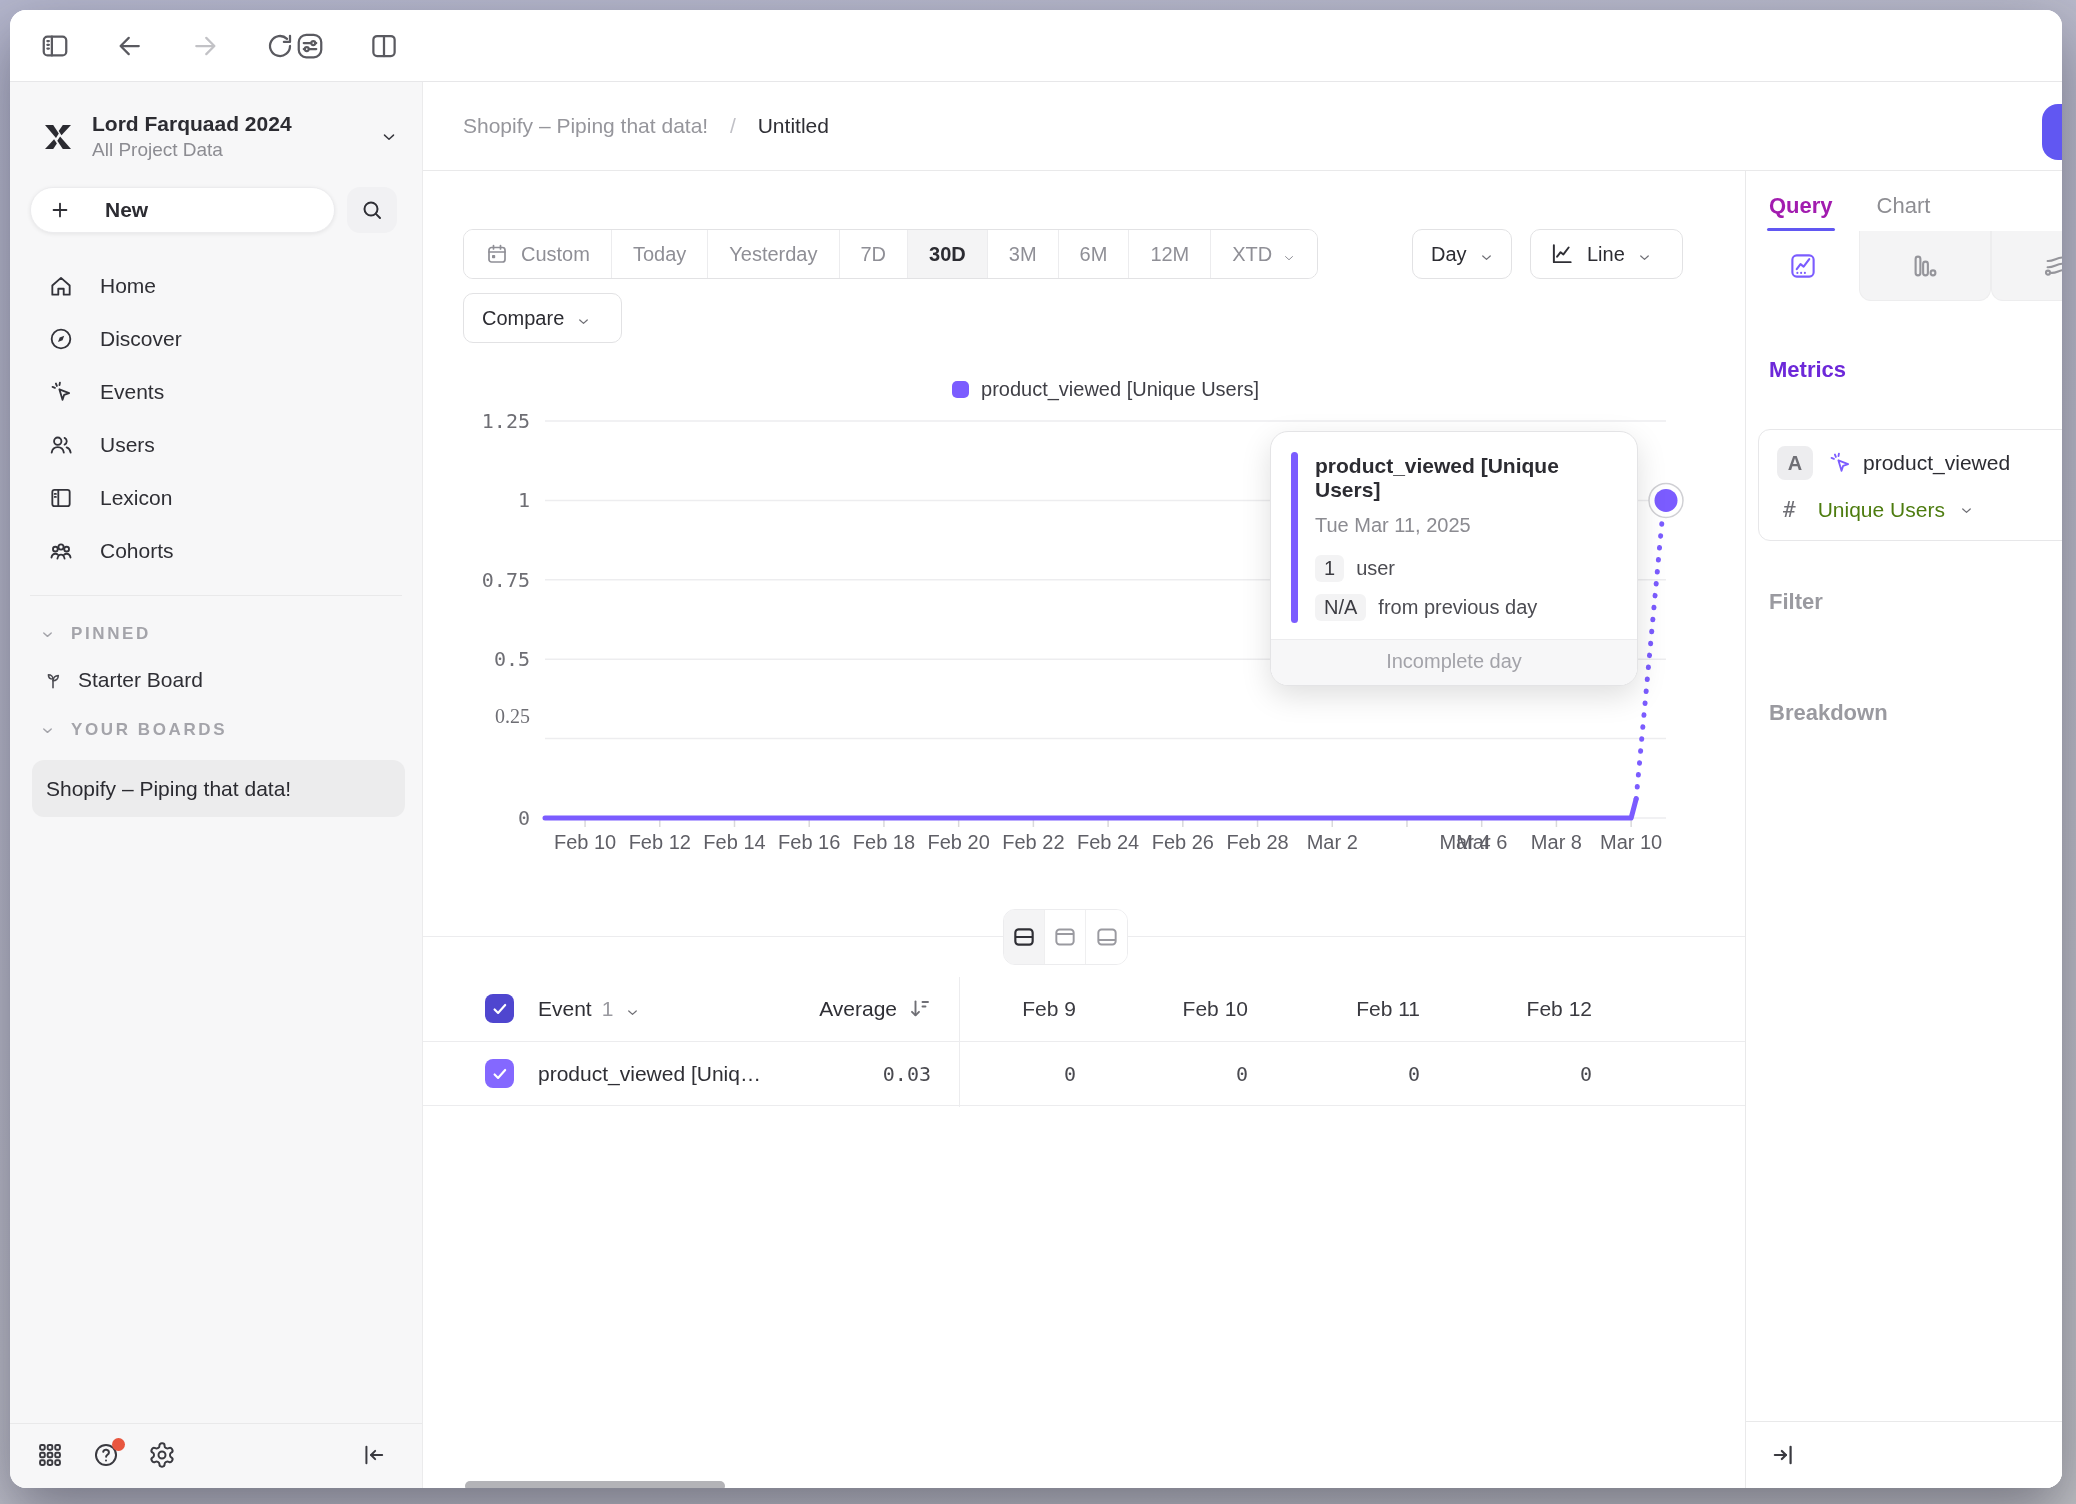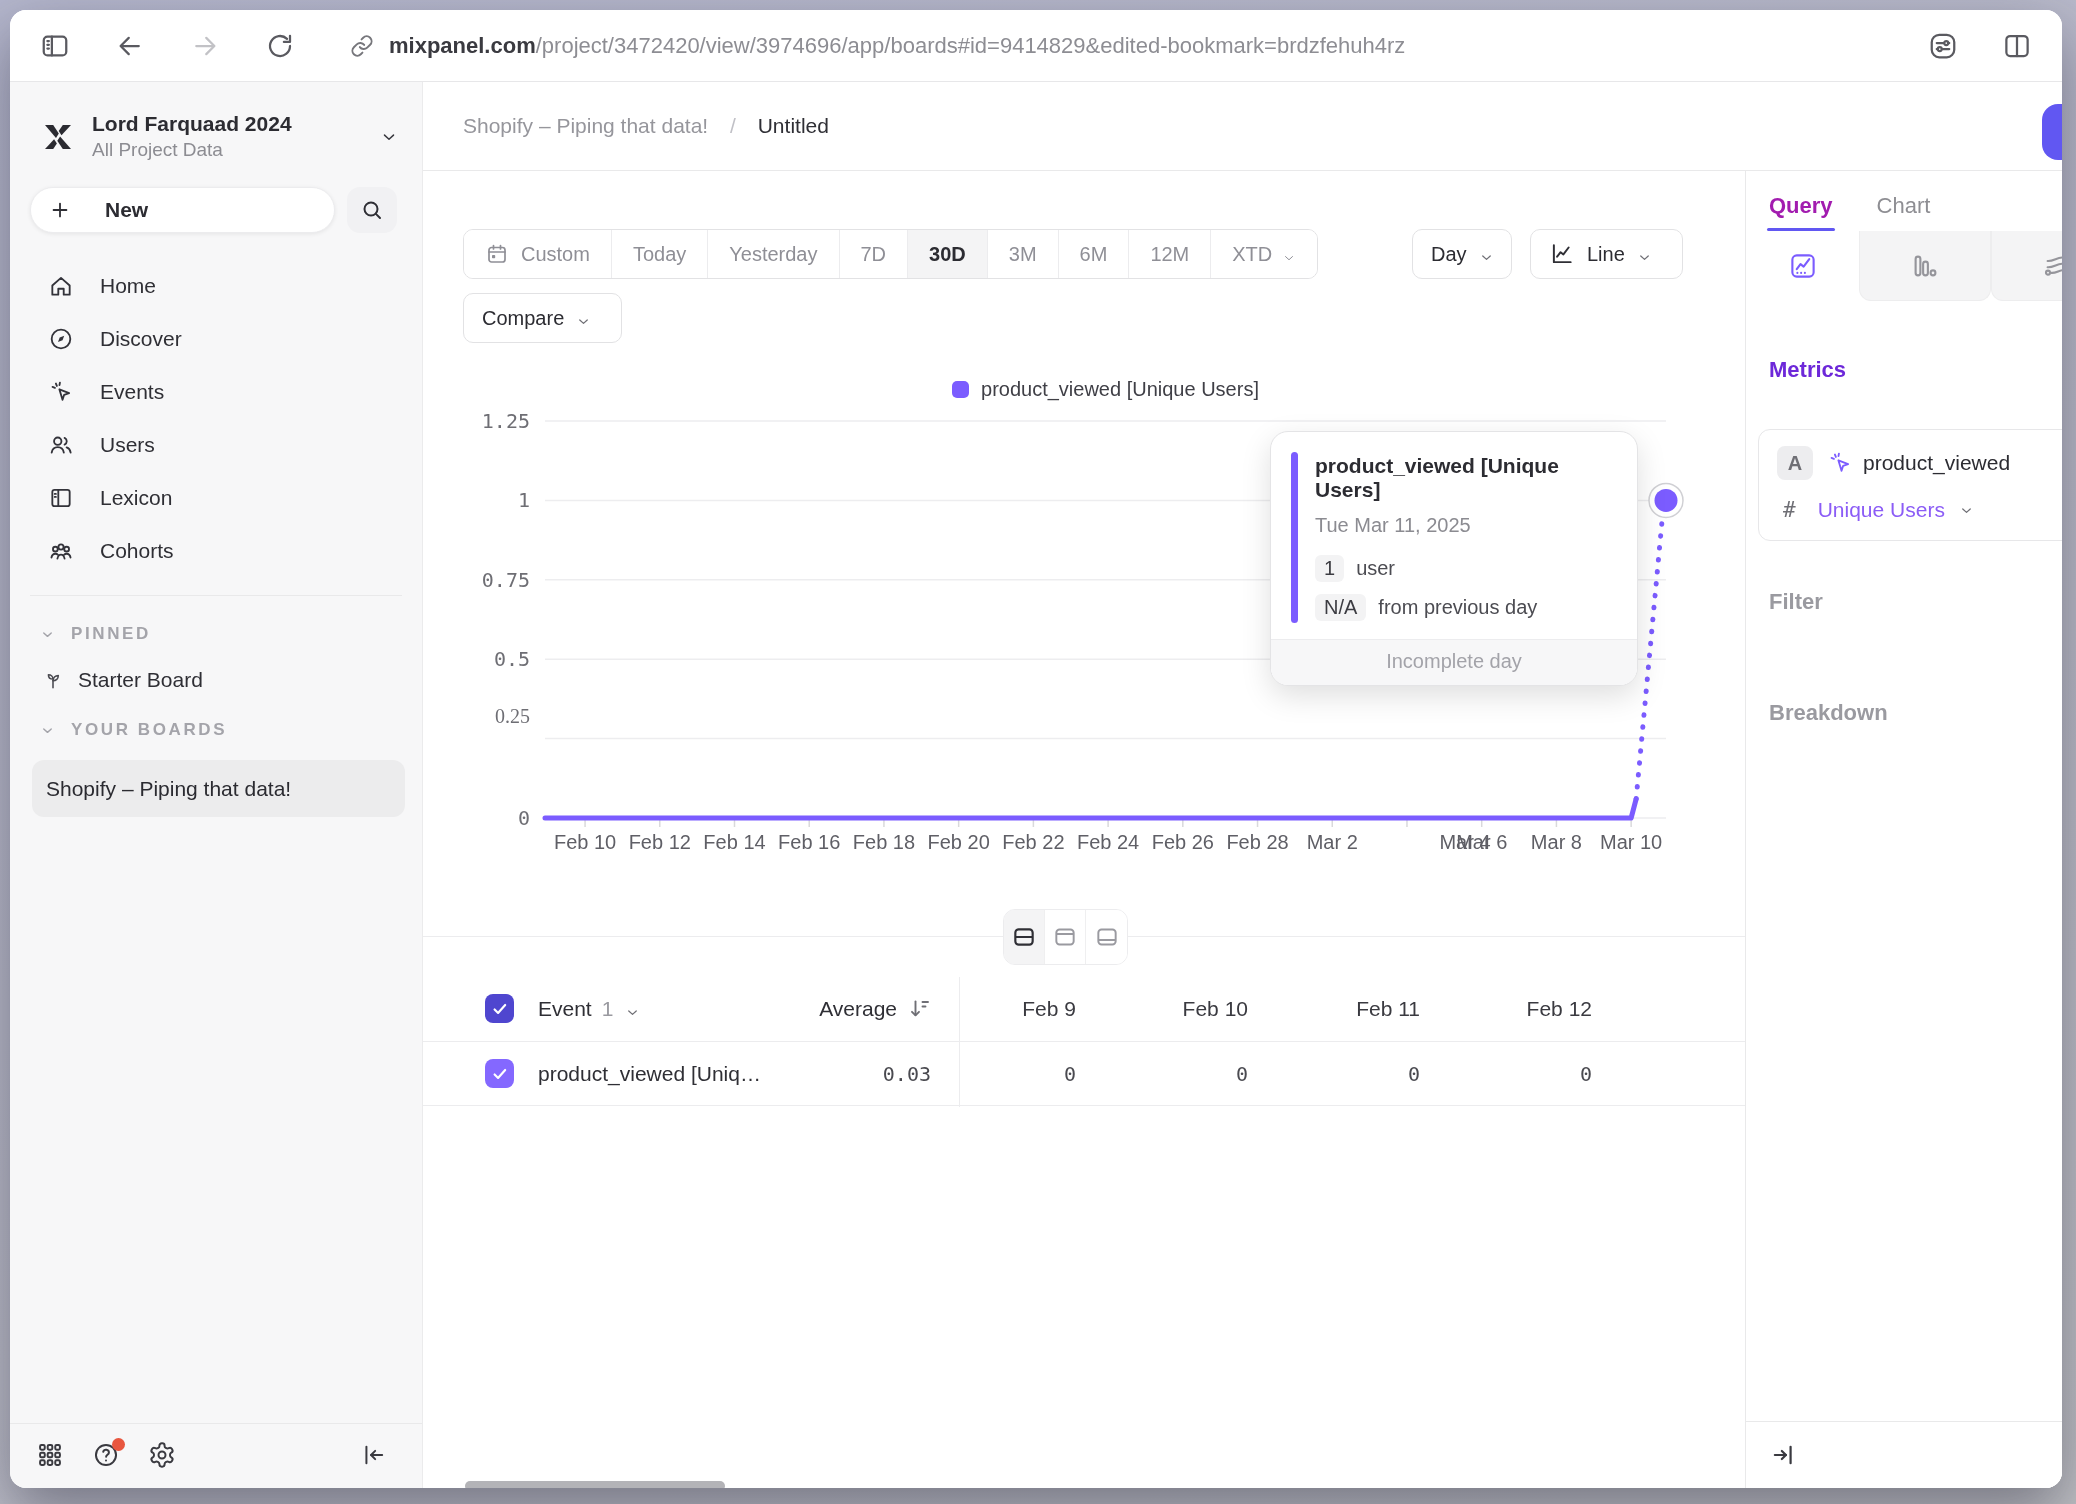--- a/index.html
+++ b/index.html
@@ -170,21 +170,21 @@
   .m-card { position:absolute; left:12px; top:258px; width:330px; border:1px solid #e7e7e9; border-radius:12px;
             background:#fff; padding:16px 0 18px 18px; }
   .m-row1 { display:flex; align-items:center; }
   .m-badge { width:36px; height:34px; background:#ededef; border-radius:8px; display:flex; align-items:center;
              justify-content:center; font-size:20px; font-weight:700; color:#6f6f75; }
   .m-eicon { width:26px; height:26px; margin-left:14px; }
   .m-eicon svg { stroke:#7b5cff; fill:none; stroke-width:1.7; stroke-linecap:round; stroke-linejoin:round; }
   .m-event { font-size:21px; color:#2c2c32; margin-left:10px; }
   .m-row2 { display:flex; align-items:center; margin-top:18px; padding-left:6px; }
   .m-hash { font-size:21px; color:#6f6f75; font-family:"DejaVu Sans Mono",monospace; }
-  .m-agg { font-size:21px; color:#8b5cf6; margin-left:22px; }
+  .m-agg { font-size:21px; color:#4d7c0f; margin-left:22px; }
   .m-chev { width:15px; height:15px; margin-left:14px; }
   .m-chev svg { stroke:#6f6f75; fill:none; stroke-width:2; stroke-linecap:round; stroke-linejoin:round; }
   .q-bottom { position:absolute; left:0; right:0; bottom:0; height:67px; border-top:1px solid #e9e9ea;
               display:flex; align-items:center; padding-left:23px; }
   .q-bottom svg { stroke:#3a3a40; fill:none; stroke-width:1.9; stroke-linecap:round; stroke-linejoin:round; }
 </style>
 </head>
 <body>
 
 <div class="stage">
@@ -209,29 +209,20 @@
             <path d="M5 12h14"></path>
             <path d="M13 5.5 19.5 12 13 18.5"></path>
           </svg>
       </div>
       <div class="cicon gap75">
         <svg viewBox="0 0 24 24" width="30" height="30">
             <path d="M20 12a8 8 0 1 1-2.4-5.7"></path>
             <path d="M20 3.8v4.9h-4.9"></path>
           </svg>
       </div>
-      <div class="urlwrap">
-        <div class="cicon">
-          <svg viewBox="0 0 24 24" width="26" height="26" style="stroke:#77777c">
-              <path d="M10 13a4.5 4.5 0 0 0 6.8.5l2.7-2.7a4.5 4.5 0 0 0-6.4-6.4L11.6 5.9"></path>
-              <path d="M14 11a4.5 4.5 0 0 0-6.8-.5l-2.7 2.7a4.5 4.5 0 0 0 6.4 6.4l1.5-1.5"></path>
-            </svg>
-        </div>
-        <div class="url"><span class="host">mixpanel.com</span><span class="rest">/project/3472420/view/3974696/app/boards#id=9414829&amp;edited-bookmark=brdzfehuh4rz</span></div>
-      </div>
       <div class="cicon" style="margin-right:44px">
         <svg viewBox="0 0 24 24" width="32" height="32">
             <rect x="3" y="3" width="18" height="18" rx="6"></rect>
             <path d="M7 9.6h5.3M16.6 9.6h.4"></path>
             <circle cx="14.6" cy="9.6" r="1.6"></circle>
             <path d="M7 14.4h.4M11.7 14.4H17"></path>
             <circle cx="9.4" cy="14.4" r="1.6"></circle>
           </svg>
       </div>
       <div class="cicon">

